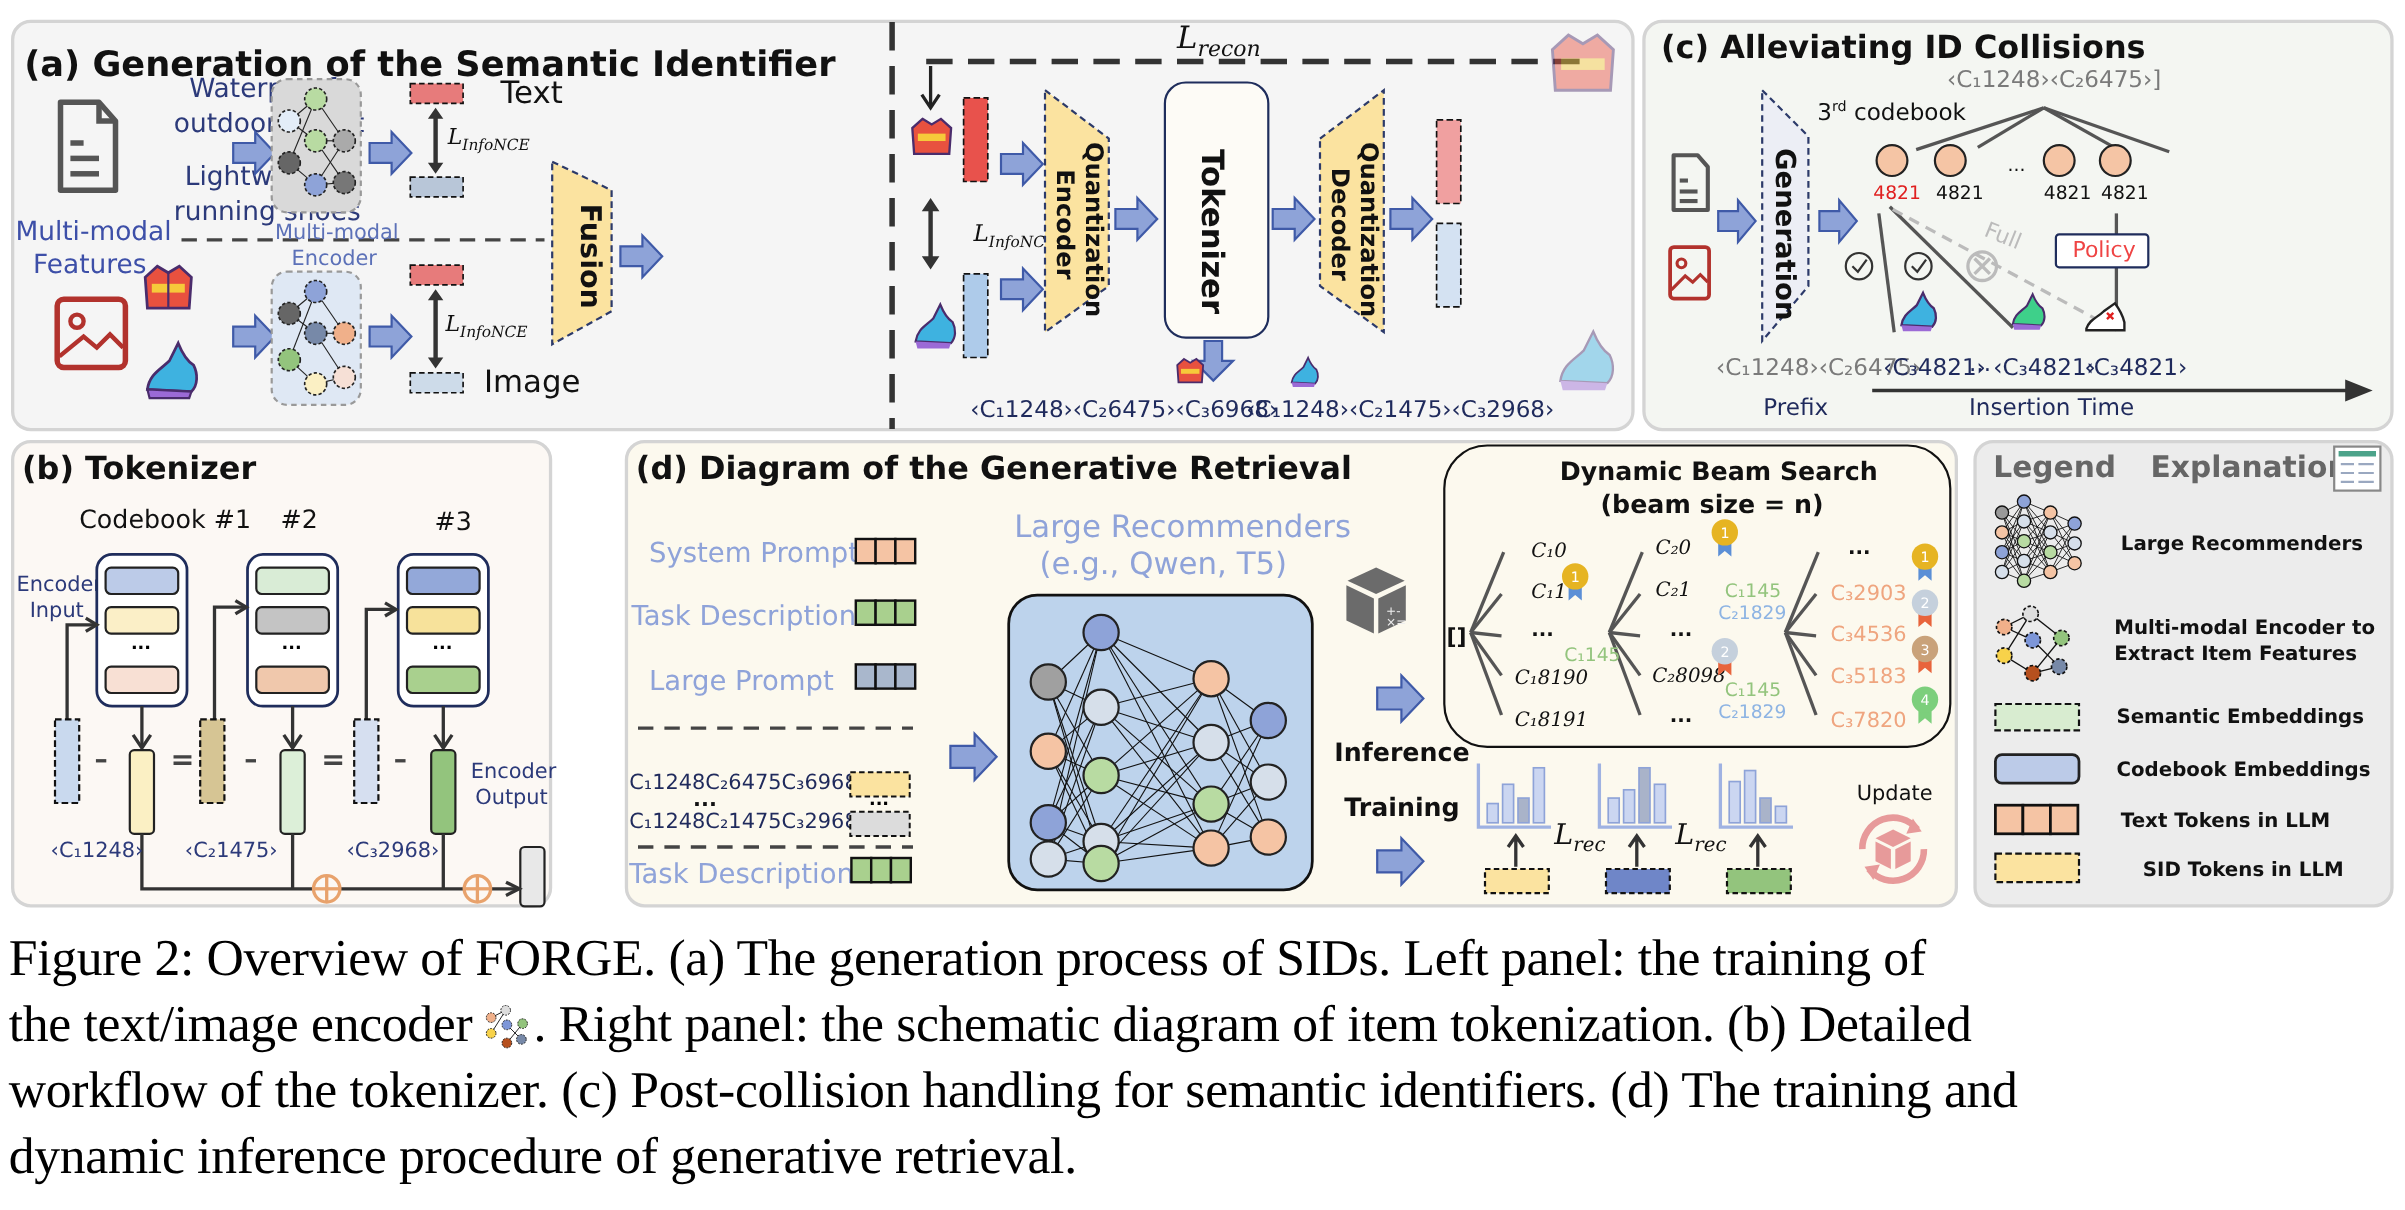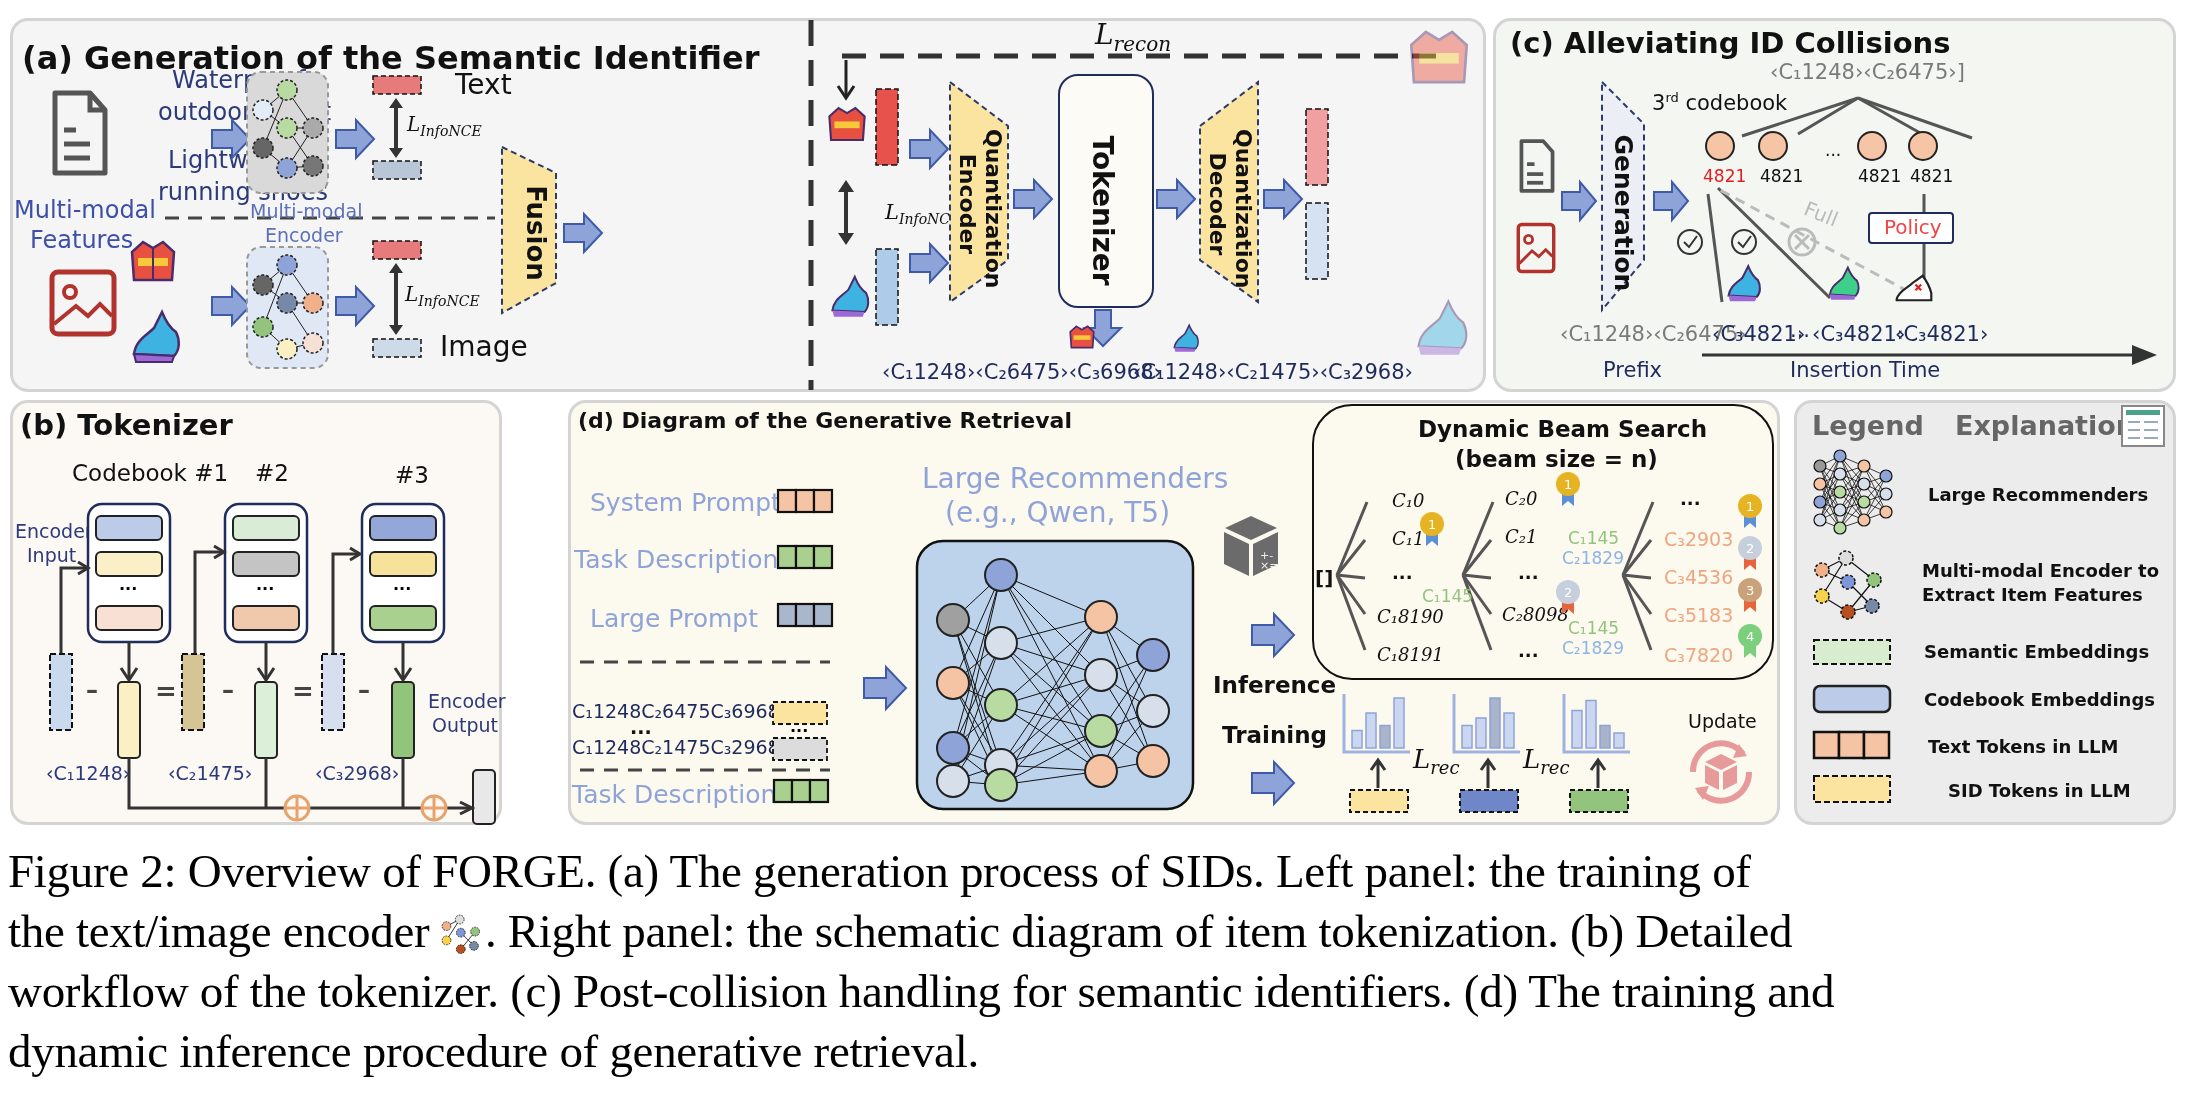--- a/index.html
+++ b/index.html
@@ -144,21 +144,21 @@
 </svg>
 <div class="vlabel" style="left:488px;top:218px;font-size:26px;">Fusion</div>
 <svg style="left:562px;top:212px;" width="42" height="42">
     <path d="M2 12 H22 V2 L40 21 L22 40 V30 H2 Z" fill="#8ea3d8" stroke="#3f5aa8" stroke-width="2"></path>
   </svg>
 
 <svg style="left:808px;top:20px;" width="6" height="370">
     <line x1="3" y1="0" x2="3" y2="370" stroke="#333" stroke-width="5" stroke-dasharray="26 14"></line>
   </svg>
 
-<div class="t it" style="left:1095px;top:18px;font-size:28px;"><span>L</span><sub style="font-size:20px;">recon</sub></div>
+<div class="t it" style="left:1070px;top:18px;font-size:28px;"><span>L</span><sub style="font-size:20px;">recon</sub></div>
 <svg style="left:842px;top:52px;" width="610" height="8">
     <line x1="0" y1="4" x2="600" y2="4" stroke="#333" stroke-width="5" stroke-dasharray="24 14"></line>
   </svg>
 <svg style="left:838px;top:60px;" width="16" height="40">
     <line x1="8" y1="0" x2="8" y2="36" stroke="#222" stroke-width="3"></line>
     <path d="M0 26 L8 38 L16 26" fill="none" stroke="#222" stroke-width="3"></path>
   </svg>
 <svg style="left:826px;top:100px;" width="42" height="48" viewBox="0 0 50 50">
   <path d="M15 6 L25 12 L35 6 L46 16 L44 44 H6 L4 16 Z" fill="#e8513f" stroke="#4a2c6c" stroke-width="2.5"></path>
     <rect x="10" y="22" width="30" height="8" fill="#f6c93a"></rect>
@@ -390,21 +390,21 @@
 <div class="t" style="left:222px;top:676px;font-size:24px;font-weight:bold;color:#444;">–</div>
 <div class="t" style="left:292px;top:676px;font-size:26px;font-weight:bold;color:#444;">=</div>
 <div class="t" style="left:358px;top:676px;font-size:24px;font-weight:bold;color:#444;">–</div>
 <div class="t blue-text" style="left:46px;top:762px;font-size:19px;">‹C₁1248›</div>
 <div class="t blue-text" style="left:168px;top:762px;font-size:19px;">‹C₂1475›</div>
 <div class="t blue-text" style="left:315px;top:762px;font-size:19px;">‹C₃2968›</div>
 <div class="t blue-text" style="left:428px;top:690px;font-size:19px;">Encoder</div>
 <div class="t blue-text" style="left:432px;top:714px;font-size:19px;">Output</div>
 
 <div class="panel" style="left:568px;top:400px;width:1212px;height:425px;background:#fcf9ee;"></div>
-<div class="t ttl" style="left:578px;top:408px;font-size:22px;">(d)  Diagram of the Generative Retrieval</div>
+<div class="t ttl" style="left:578px;top:408px;font-size:29px;">(d)  Diagram of the Generative Retrieval</div>
 <div class="t pale-blue" style="left:590px;top:488px;font-size:25px;">System Prompt</div>
 <div class="t pale-blue" style="left:574px;top:545px;font-size:25px;">Task Description</div>
 <div class="t pale-blue" style="left:590px;top:604px;font-size:25px;">Large Prompt</div>
 <div class="t" style="left:572px;top:700px;font-size:19px;color:#1f2a5c;">C₁1248C₂6475C₃6968</div>
 <div class="t" style="left:630px;top:716px;font-size:19px;font-weight:bold;">...</div>
 <div class="t" style="left:572px;top:736px;font-size:19px;color:#1f2a5c;">C₁1248C₂1475C₃2968</div>
 <div class="t pale-blue" style="left:572px;top:780px;font-size:25px;">Task Description</div>
 <svg style="left:560px;top:480px;" width="300" height="340" viewBox="0 0 300 340">
   <g stroke="#111" stroke-width="2.2">
     <rect x="218" y="10" width="18" height="22" fill="#f5c4a4"></rect>

